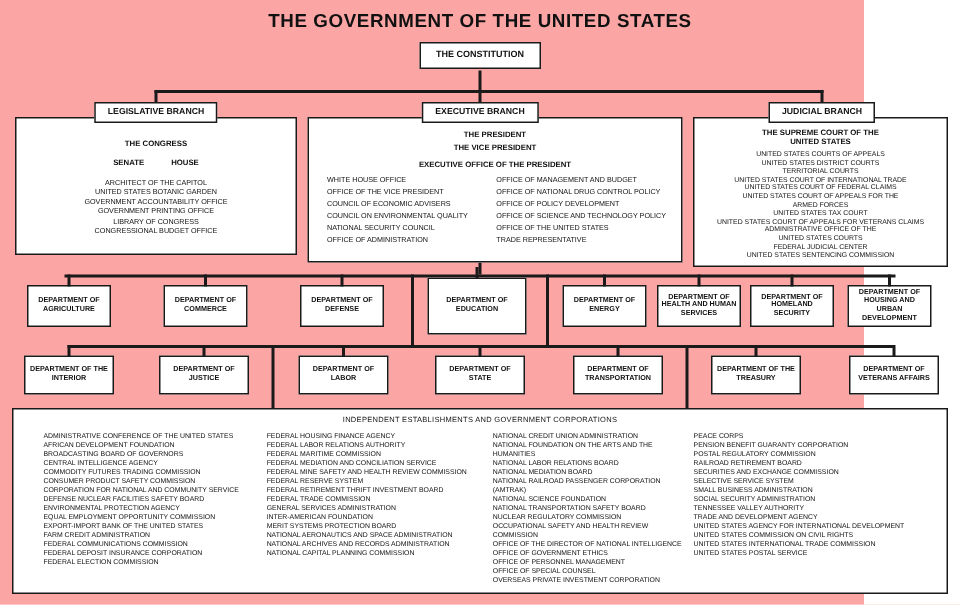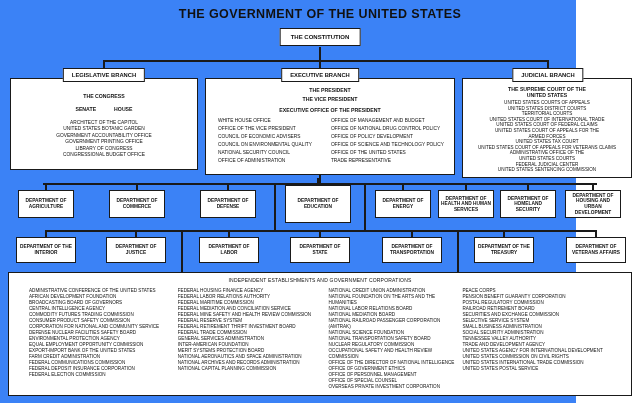--- a/index.html
+++ b/index.html
@@ -1,17 +1,17 @@
 <!DOCTYPE html>
 <html><head>
 <meta charset="utf-8">
 <style>
   html,body{margin:0;padding:0;background:#ffffff;}
   body{width:640px;height:403px;font-family:"Liberation Sans",sans-serif;color:#111;overflow:hidden;}
-  .stage{position:relative;width:576px;height:403px;background:#3b82f6;}
+  .stage{position:relative;width:576px;height:403px;background:#fca5a5;}
 
   .page-title{position:absolute;top:7px;left:0;width:640px;text-align:center;
     font-size:12.5px;font-weight:bold;letter-spacing:.4px;}
 
   .box{position:absolute;border:1px solid #1a1a1a;background:#fff;box-sizing:border-box;}
 
   .const-box{left:320px;top:28px;transform:translateX(-50%);padding:5px 10px;
     font-size:6px;font-weight:bold;white-space:nowrap;}
 
   

